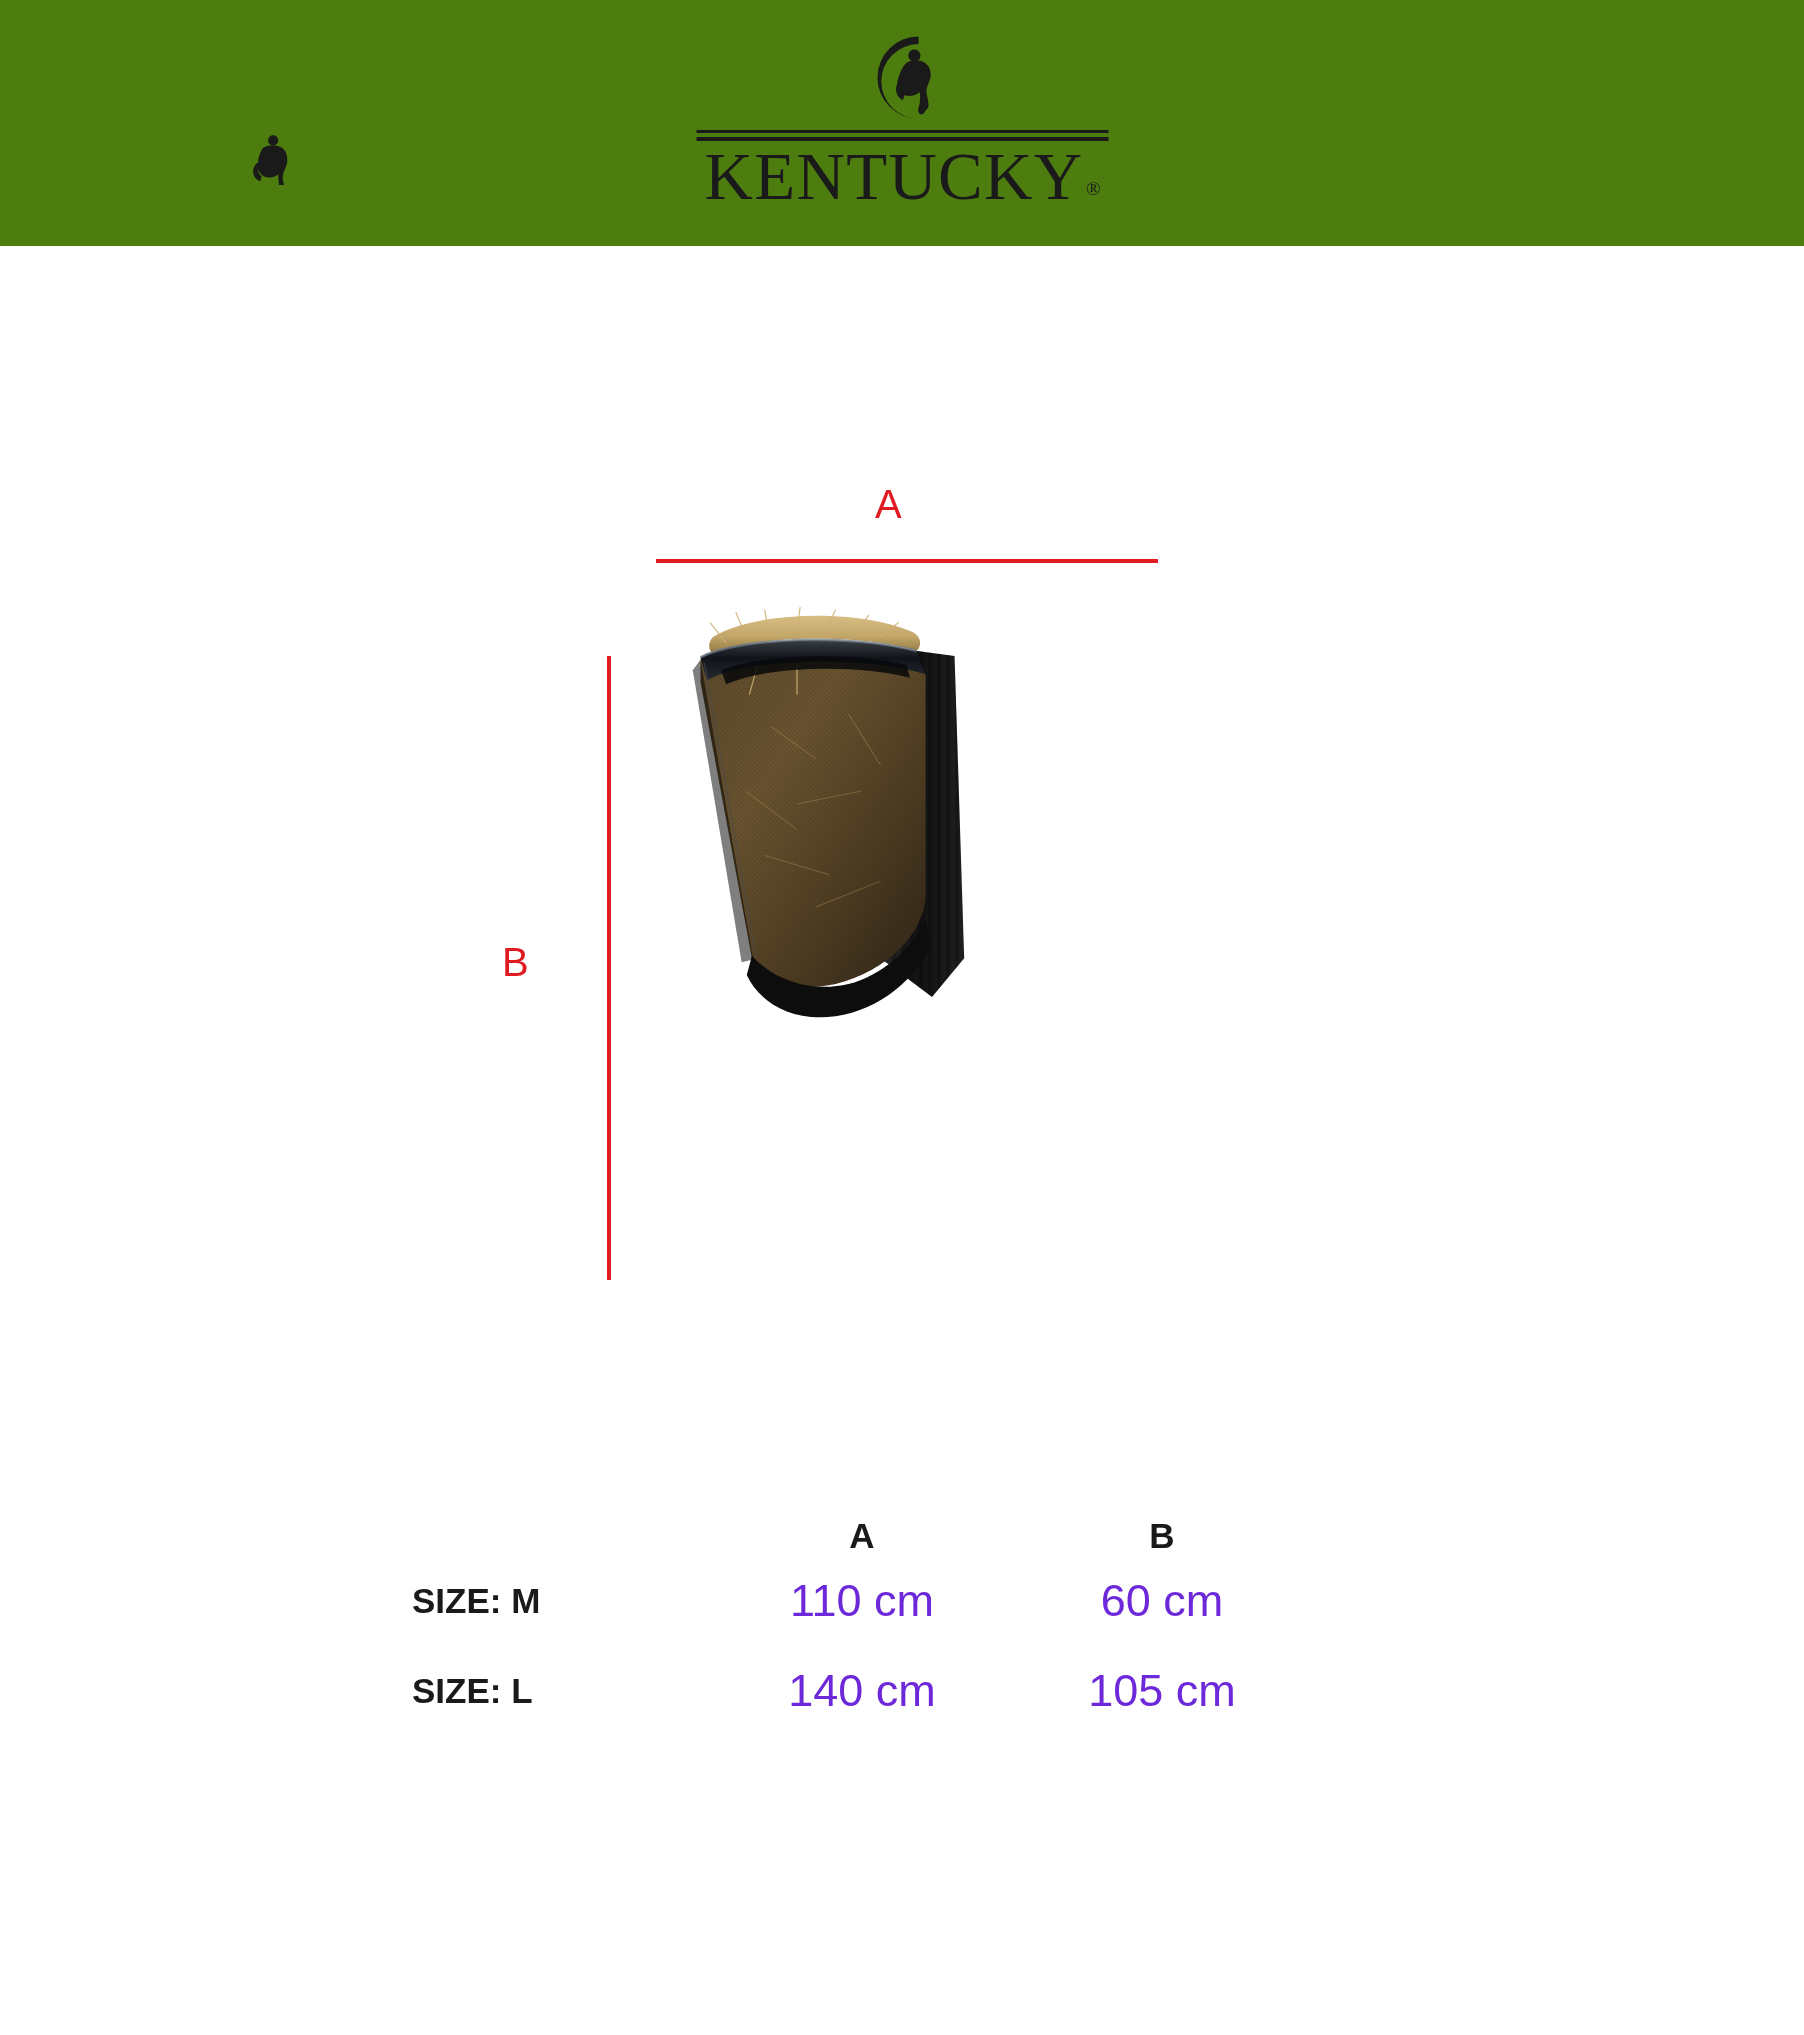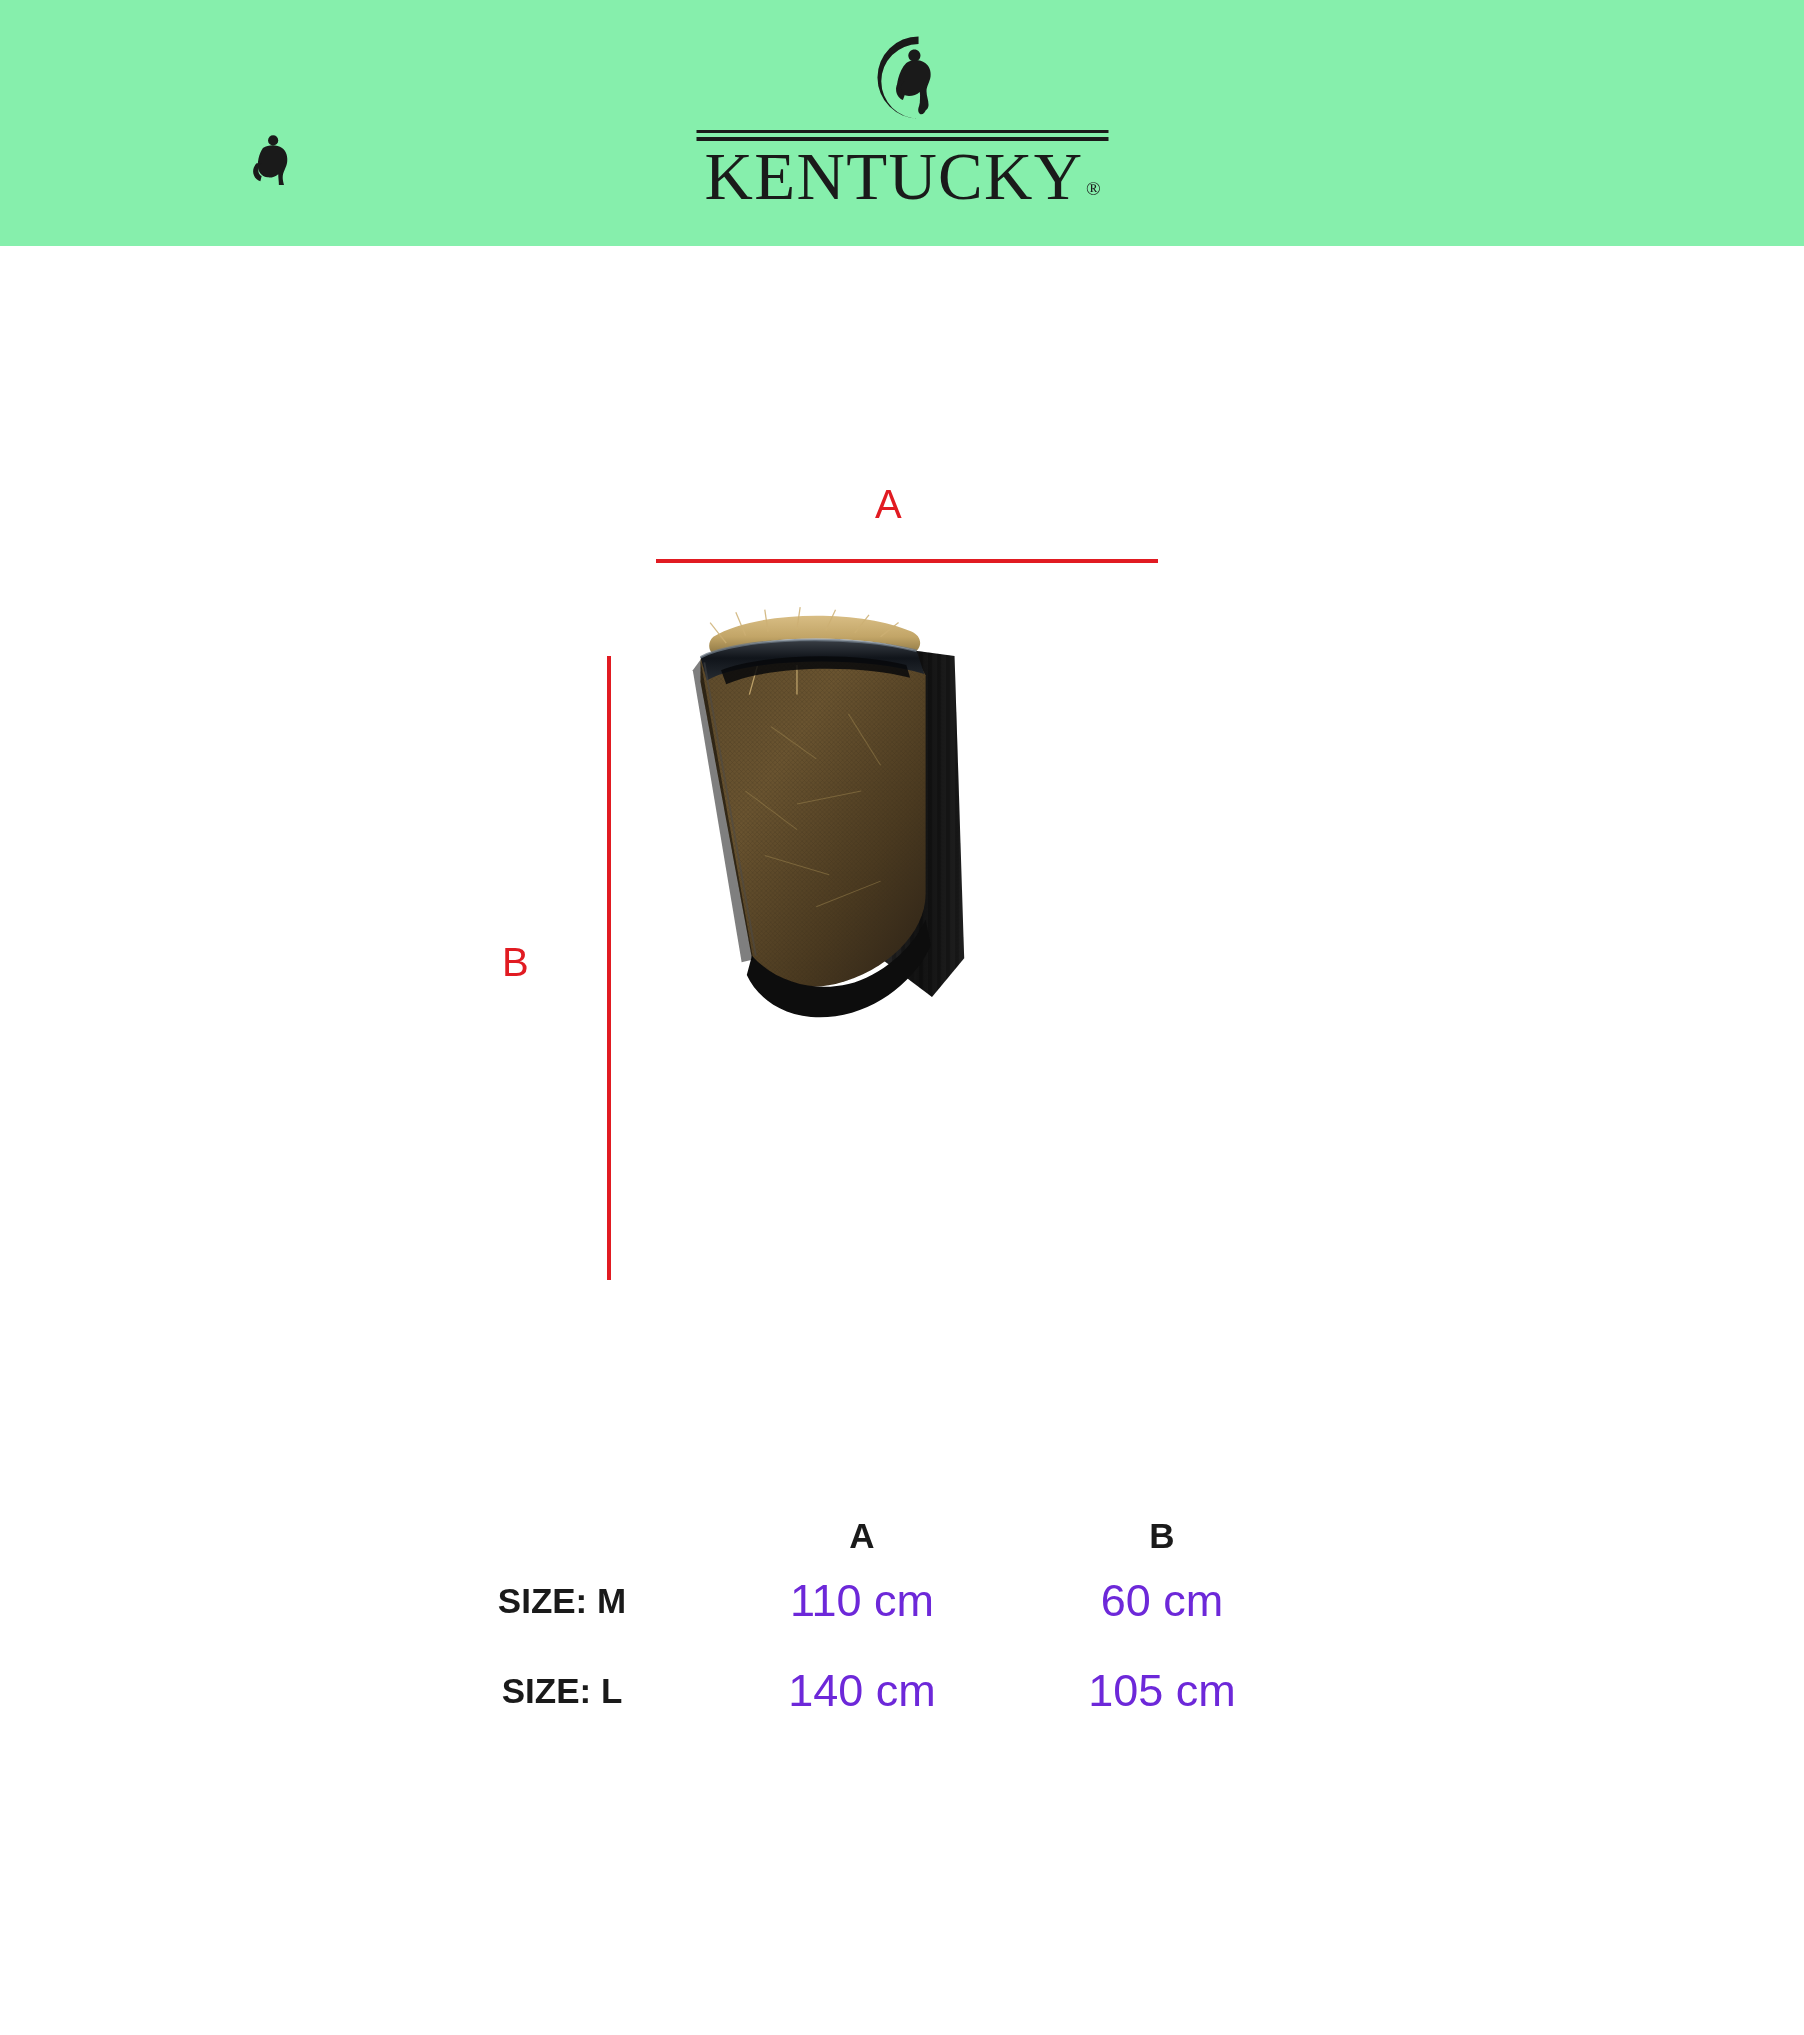--- a/index.html
+++ b/index.html
@@ -14,21 +14,21 @@
     font-family: "Liberation Sans", sans-serif;
     overflow: hidden;
   }
 
   
   .header {
     position: absolute;
     top: 0; left: 0;
     width: 1804px;
     height: 246px;
-    background: #86efac;
+    background: #4d7c0f;
   }
   .logo-wrap {
     position: absolute;
     left: 50%;
     top: 26px;
     transform: translateX(-50%);
     width: 463px;
     height: 193px;
     display: flex;
     flex-direction: column;
@@ -125,21 +125,21 @@
     position: absolute;
     left: 412px;
     top: 1479px;
     width: 900px;
     border-collapse: collapse;
   }
   .spec-table td, .spec-table th {
     padding: 0;
     border: none;
   }
-  .col-label { width: 277px; text-align: center; padding-right: 24.4px; }
+  .col-label { width: 277px; text-align: left; padding-right: 24.4px; }
   .col-a { width: 277px; text-align: center; }
   .col-b { width: 277px; text-align: center; }
 
   .hdr-cell {
     font-size: 35px;
     font-weight: bold;
     color: #1a1a1a;
     height: 77px;
     vertical-align: bottom;
     padding-bottom: 6.4px;

